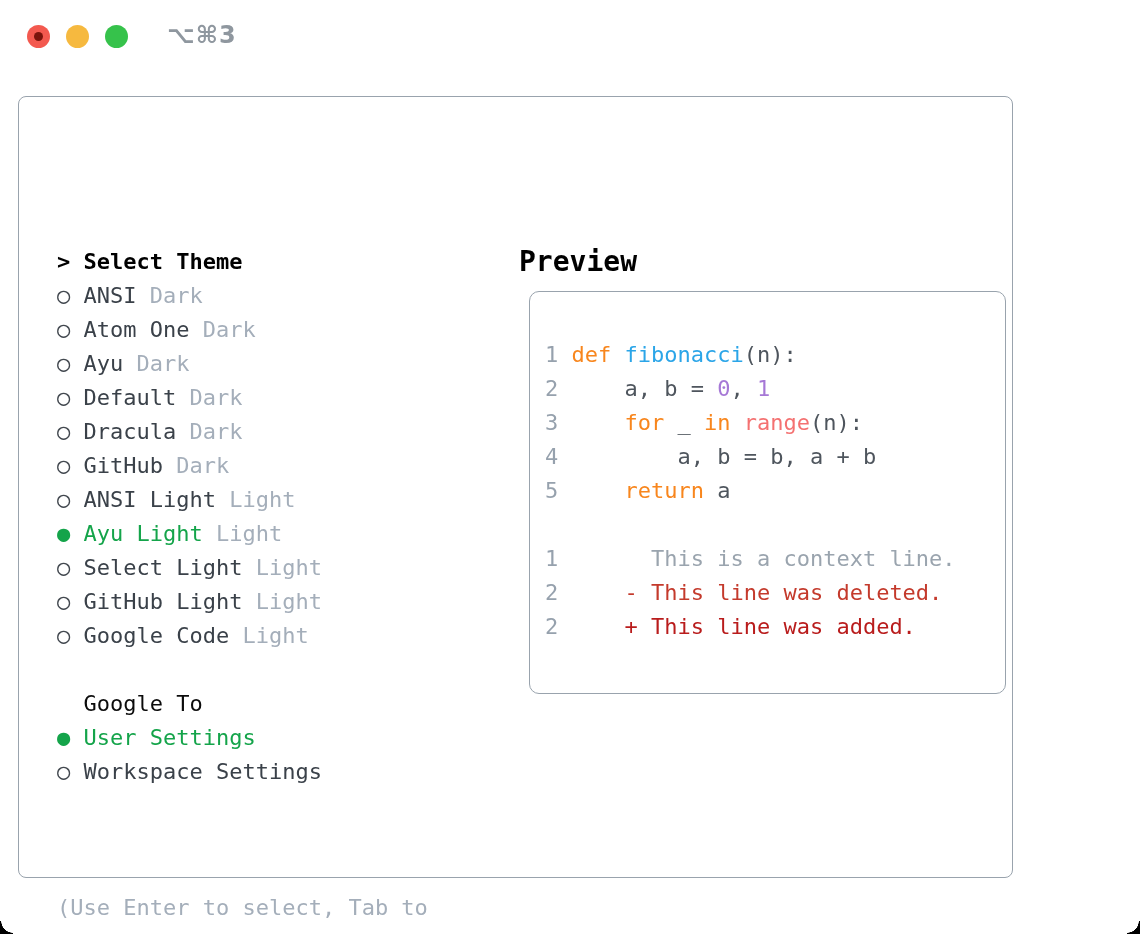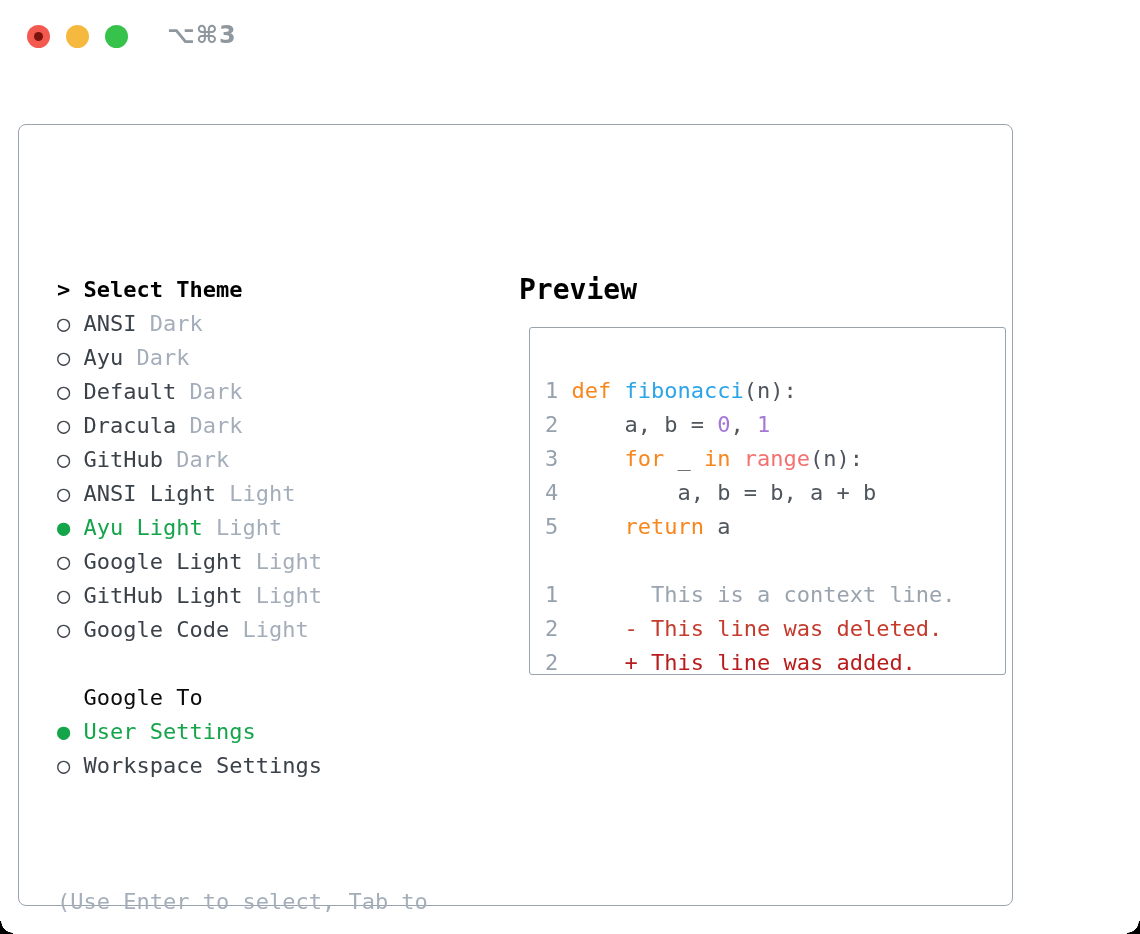--- a/index.html
+++ b/index.html
@@ -17,40 +17,40 @@
   .tl{width:23px;height:23px;border-radius:50%;position:relative;cursor:default;}
   .tl.red{background:#f3594f;}
   .tl.yellow{background:#f6b93f;}
   .tl.green{background:#36c24b;}
   .tl .dot{position:absolute;left:7px;top:7px;width:9px;height:9px;border-radius:50%;background:#7a140c;}
   .shortcut{position:absolute;left:167px;top:21px;font-family:"DejaVu Sans",sans-serif;
     font-size:24px;font-weight:600;color:#8f979f;letter-spacing:1px;}
 
   
   .panel{position:absolute;left:18px;top:96px;width:995px;height:782px;
-    box-sizing:border-box;border:1.5px solid #99a3ad;border-radius:8px;background:#fff;margin-top:28px;}
+    box-sizing:border-box;border:1.5px solid #99a3ad;border-radius:8px;background:#fff;}
 
   
   .leftcol{position:absolute;left:38px;top:148px;font-size:22px;}
   .row{height:34px;line-height:34px;white-space:pre;}
   .marker{display:inline-block;width:2ch;color:#42484f;}
   .row.hdr .marker,.row.hdr .ttl{color:#000;font-weight:bold;}
   .name{color:#3a4149;}
   .variant{color:#a4aeba;margin-left:1ch;}
   .row.sel .marker,.row.sel .name,.row.sel .label{color:#14a44a;}
   .label{color:#3a4149;}
   .subhdr{color:#0b0b0b;}
   .spacer{height:34px;}
   .help{font-size:22px;line-height:34px;color:#a4aeba;white-space:pre;}
 
   
   .preview-title{position:absolute;left:500px;top:148px;height:34px;line-height:34px;
     font-size:28px;font-weight:bold;color:#000;}
-  .preview-box{position:absolute;left:510px;top:202px;width:477px;height:348px;
-    box-sizing:border-box;border:1.5px solid #99a3ad;border-radius:3px;background:#fff;}
+  .preview-box{position:absolute;left:510px;top:194px;width:477px;height:403px;
+    box-sizing:border-box;border:1.5px solid #99a3ad;border-radius:10px;background:#fff;}
   #code-pre{margin:0;padding:46px 0 0 15px;font-family:"DejaVu Sans Mono",monospace;
     font-size:22px;line-height:34px;}
   .code-line{height:34px;white-space:pre;}
   .num{color:#96a1ad;}
   .kw{color:#f8861d;}
   .fn{color:#2ba5e8;}
   .call{color:#f47171;}
   .lit{color:#a678d6;}
   .pln{color:#4e555d;}
   .ctx{color:#9aa4ae;}
@@ -70,27 +70,28 @@
     <span class="tl green"></span>
   </div>
   <span class="shortcut">⌥⌘3</span>
 
   <div class="panel">
 
     <div class="leftcol">
       <div class="row hdr"><span class="marker">&gt;</span><span class="ttl">Select Theme</span></div>
 
       <div class="row"><span class="marker">○</span><span class="name">ANSI</span><span class="variant">Dark</span></div>
+      <div class="row"><span class="marker">○</span><span class="name">Atom One</span><span class="variant">Dark</span></div>
       <div class="row"><span class="marker">○</span><span class="name">Ayu</span><span class="variant">Dark</span></div>
       <div class="row"><span class="marker">○</span><span class="name">Default</span><span class="variant">Dark</span></div>
       <div class="row"><span class="marker">○</span><span class="name">Dracula</span><span class="variant">Dark</span></div>
       <div class="row"><span class="marker">○</span><span class="name">GitHub</span><span class="variant">Dark</span></div>
       <div class="row"><span class="marker">○</span><span class="name">ANSI Light</span><span class="variant">Light</span></div>
       <div class="row sel"><span class="marker">●</span><span class="name">Ayu Light</span><span class="variant">Light</span></div>
-      <div class="row"><span class="marker">○</span><span class="name">Google Light</span><span class="variant">Light</span></div>
+      <div class="row"><span class="marker">○</span><span class="name">Select Light</span><span class="variant">Light</span></div>
       <div class="row"><span class="marker">○</span><span class="name">GitHub Light</span><span class="variant">Light</span></div>
       <div class="row"><span class="marker">○</span><span class="name">Google Code</span><span class="variant">Light</span></div>
 
       <div class="spacer"></div>
 
       <div class="row"><span class="marker"></span><span class="subhdr">Google To</span></div>
       <div class="row sel"><span class="marker">●</span><span class="label">User Settings</span></div>
       <div class="row"><span class="marker">○</span><span class="label">Workspace Settings</span></div>
 
       <div class="spacer"></div>

